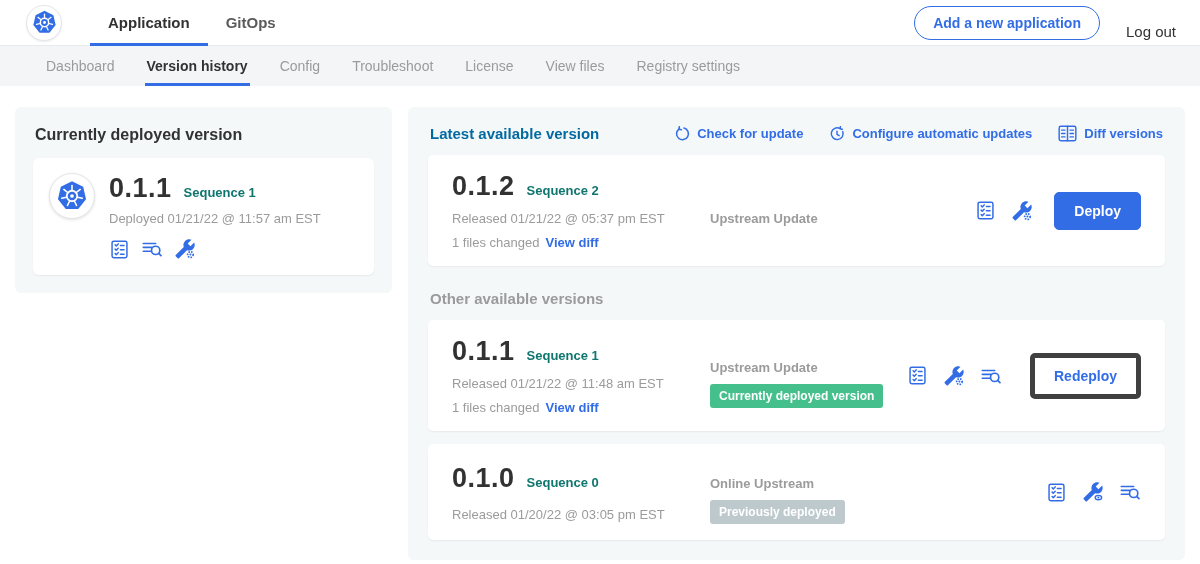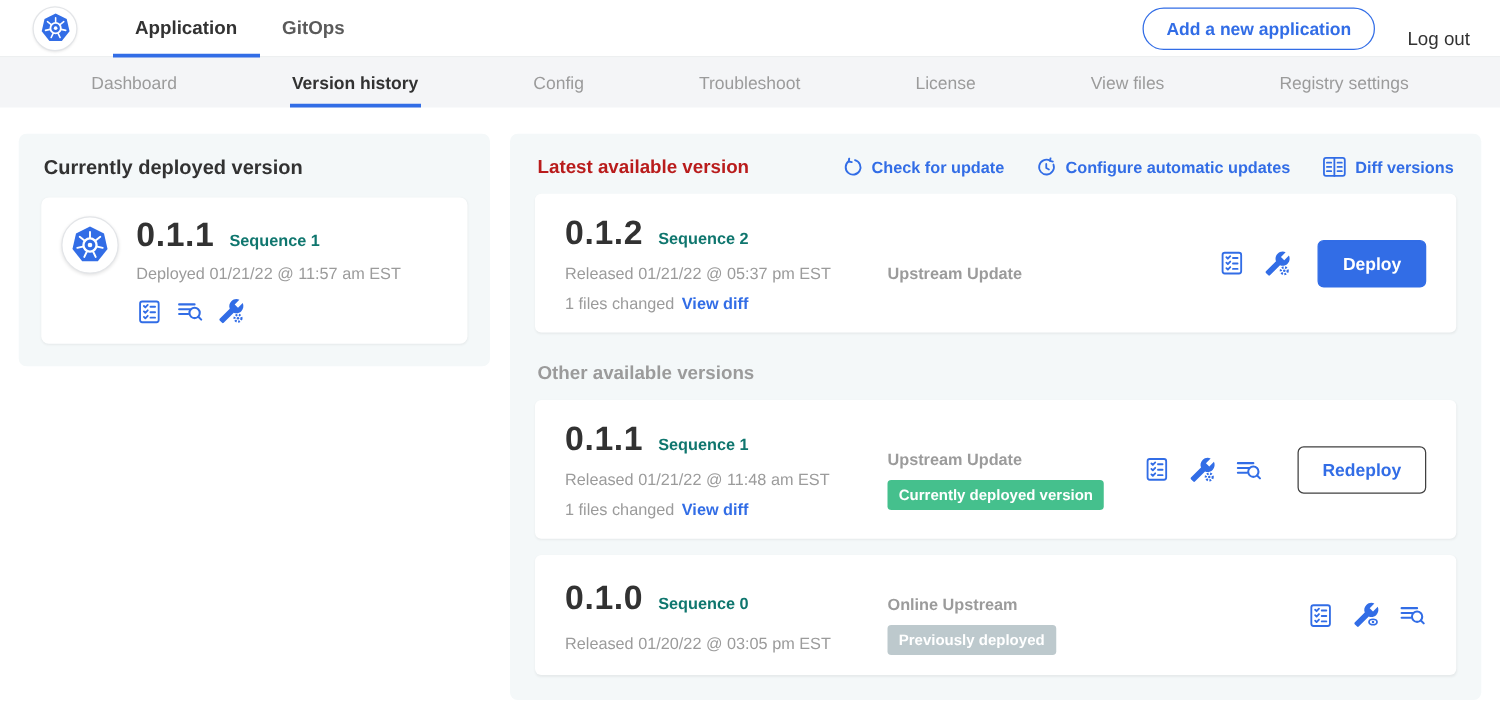--- a/index.html
+++ b/index.html
@@ -15,21 +15,21 @@
   .top-tab { height:46px; display:flex; align-items:center; padding:0 18px;
     font-size:15px; font-weight:600; color:#5a5a5a; cursor:pointer; }
   .top-tab.active { color:#323232; font-weight:700; box-shadow:inset 0 -3px 0 #326de6; }
   .topbar-right { margin-left:auto; display:flex; align-items:flex-end; gap:26px; }
   .pill-btn { border:1px solid #326de6; color:#326de6; background:#fff; font-weight:700;
     font-size:14px; padding:8px 18px; border-radius:18px; cursor:pointer;
     font-family:"Liberation Sans", sans-serif; }
   .logout { font-size:15px; color:#323232; cursor:pointer; }
 
   
-  .subnav { height:40px; background:#f4f5f7; display:flex; justify-content:center; gap:88px; }
+  .subnav { height:40px; background:#f4f5f7; display:flex; gap:28px;padding-left:44px; }
   .subnav-item { display:flex; align-items:center; font-size:14px; color:#9b9b9b;
     cursor:pointer; padding:0 2px; }
   .subnav-item.active { color:#323232; font-weight:700; box-shadow:inset 0 -3px 0 #326de6; }
 
   
   .content { display:flex; align-items:flex-start; gap:16px; padding:21px 15px 0 15px; }
   .panel { background:#f4f8f9; border-radius:6px; }
   .deployed-panel { width:377px; padding:17px 18px 18px; flex:0 0 auto; }
   .deployed-panel h2 { font-size:16px; font-weight:700; color:#323232; margin:2px 0 14px 2px; }
   .deployed-card { background:#fff; border-radius:6px; padding:15px 16px;
@@ -40,41 +40,41 @@
   .ver-row { display:flex; align-items:baseline; gap:12px; }
   .ver-num { font-size:27px; font-weight:700; color:#323232; letter-spacing:.5px; }
   .seq { font-size:13px; color:#0f766e; font-weight:700; }
   .muted { font-size:13px; color:#9b9b9b; font-weight:500; }
   .deployed-card .muted { margin-top:7px; }
   .icon-row { display:flex; align-items:center; gap:11px; margin-top:12px; }
   .icon-btn { display:flex; align-items:center; cursor:pointer; background:none; border:none; padding:0; }
 
   .versions-panel { flex:1; padding:16px 20px 20px; }
   .vp-head { display:flex; align-items:center; justify-content:space-between; padding:2px 2px 0; }
-  .vp-title { font-size:15px; font-weight:700; color:#b91c1c; }
+  .vp-title { font-size:15px; font-weight:700; color:#0369a1; }
   .vp-actions { display:flex; align-items:center; gap:26px; }
   .action-link { display:flex; align-items:center; gap:7px; color:#326de6; font-size:13px;
     font-weight:700; cursor:pointer; }
   .other-title { font-size:15px; font-weight:700; color:#9b9b9b; margin:24px 2px 2px; }
 
   .version-card { background:#fff; border-radius:5px; margin-top:13px; padding:16px 24px;
     box-shadow:0 1px 2px rgba(0,0,0,.06); display:flex; align-items:center; }
   .vc-left { width:258px; flex:0 0 auto; }
   .vc-left .muted { margin-top:9px; }
   .files-row { margin-top:9px; font-size:13px; color:#9b9b9b; font-weight:500; }
   .view-diff { color:#326de6; font-weight:700; cursor:pointer; margin-left:6px; }
   .vc-mid { flex:1;margin-top:16px; }
   .source-label { font-size:13px; font-weight:700; color:#9b9b9b; }
   .badge { display:inline-block; margin-top:9px; color:#fff; font-size:12px; font-weight:700;
     padding:5px 9px; border-radius:3px; }
   .vc-right { display:flex; align-items:center; gap:15px; }
   .btn { font-family:"Liberation Sans", sans-serif; font-size:14px; font-weight:700;
     border-radius:5px; padding:10px 19px; cursor:pointer; margin-left:6px; }
   .btn-primary { background:#326de6; border:1px solid #326de6; color:#fff; }
-  .btn-outline { background:#fff; border:1px solid #404040; color:#326de6;margin-left:13px; }
+  .btn-outline { background:#fff; border:5px solid #404040; color:#326de6;margin-left:13px; }
 </style>
 </head>
 <body>
 
 <svg width="0" height="0" style="position:absolute">
   <defs>
     <g id="k8s-logo">
       <polygon points="12,1.6 19.9,5.5 21.9,14.3 16.4,21.2 7.6,21.2 2.1,14.3 4.1,5.5" fill="#326de6"></polygon>
       <g stroke="#fff" stroke-width="1.1" stroke-linecap="round">
         <line x1="12" y1="12" x2="12" y2="4.6"></line>

